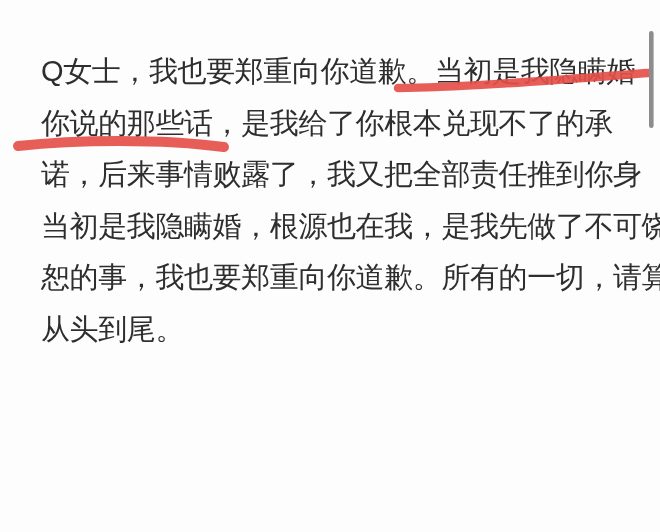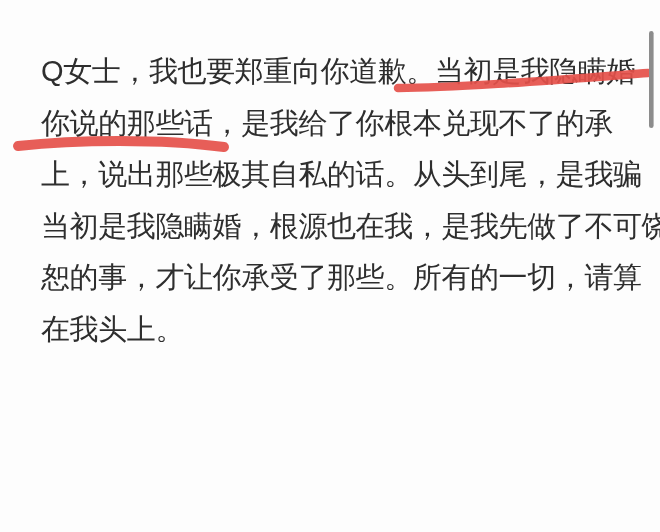--- a/index.html
+++ b/index.html
@@ -45,24 +45,24 @@
   }
 </style>
 </head>
 <body>
 
 <div class="page">
 
   <div class="text-block">
     <div class="text-line">Q女士，我也要郑重向你道歉。当初是我隐瞒婚</div>
     <div class="text-line">你说的那些话，是我给了你根本兑现不了的承</div>
-    <div class="text-line">上，说出那些极其自私的话。从头到尾，是我骗</div>
+    <div class="text-line">诺，后来事情败露了，我又把全部责任推到你身</div>
     <div class="text-line">当初是我隐瞒婚，根源也在我，是我先做了不可饶</div>
-    <div class="text-line">恕的事，才让你承受了那些。所有的一切，请算</div>
-    <div class="text-line">在我头上。</div>
+    <div class="text-line">恕的事，我也要郑重向你道歉。所有的一切，请算</div>
+    <div class="text-line">从头到尾。</div>
   </div>
 
   <svg class="overlay" viewBox="0 0 660 532" xmlns="http://www.w3.org/2000/svg">
 
     <path class="annot-stroke" d="M 398 88 C 455 88, 555 80, 648 73" stroke-width="8.5" stroke="#e5504a"></path>
 
     <path class="annot-stroke" d="M 18 146 C 75 139.5, 162 138.5, 224 147" stroke-width="10" stroke="#e5504a"></path>
 
     <rect x="649" y="31" width="4.6" height="97" rx="2.3" fill="#8c8c8c"></rect>
   </svg>

